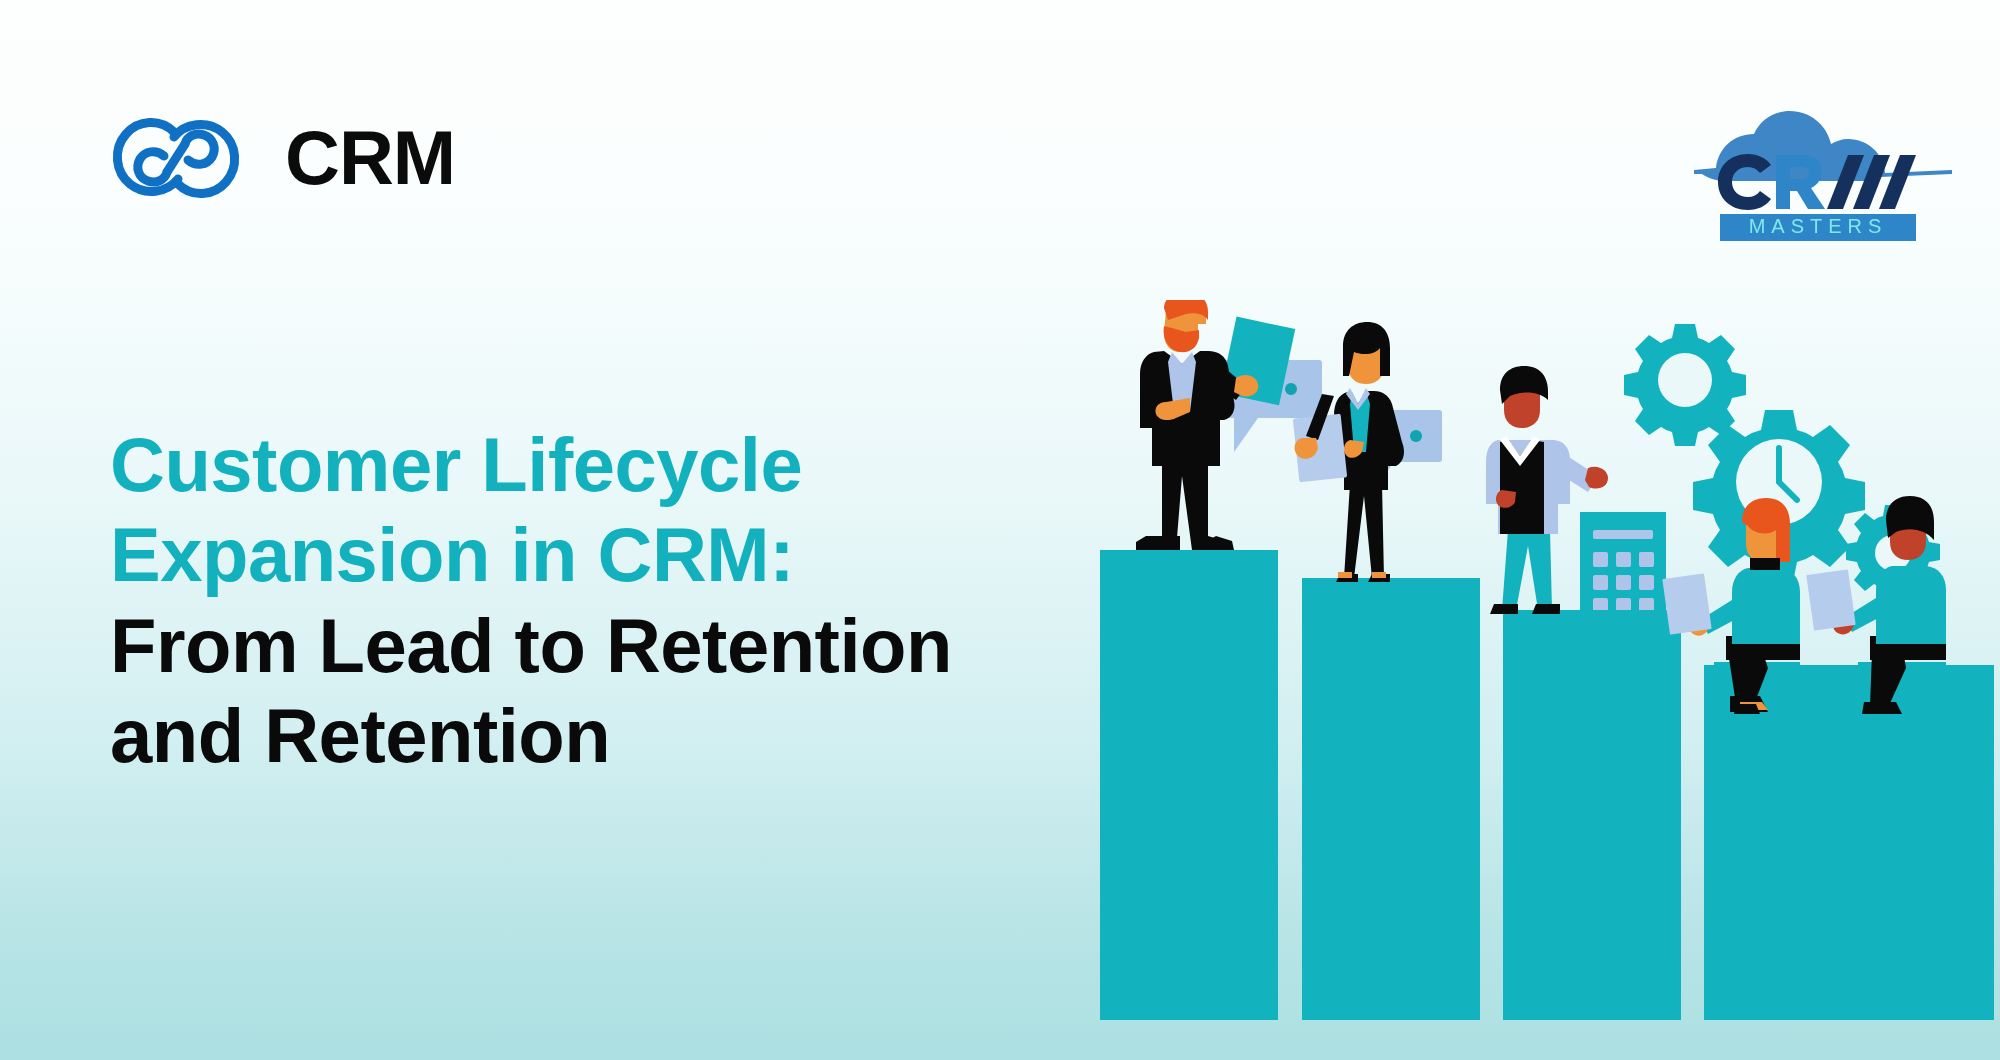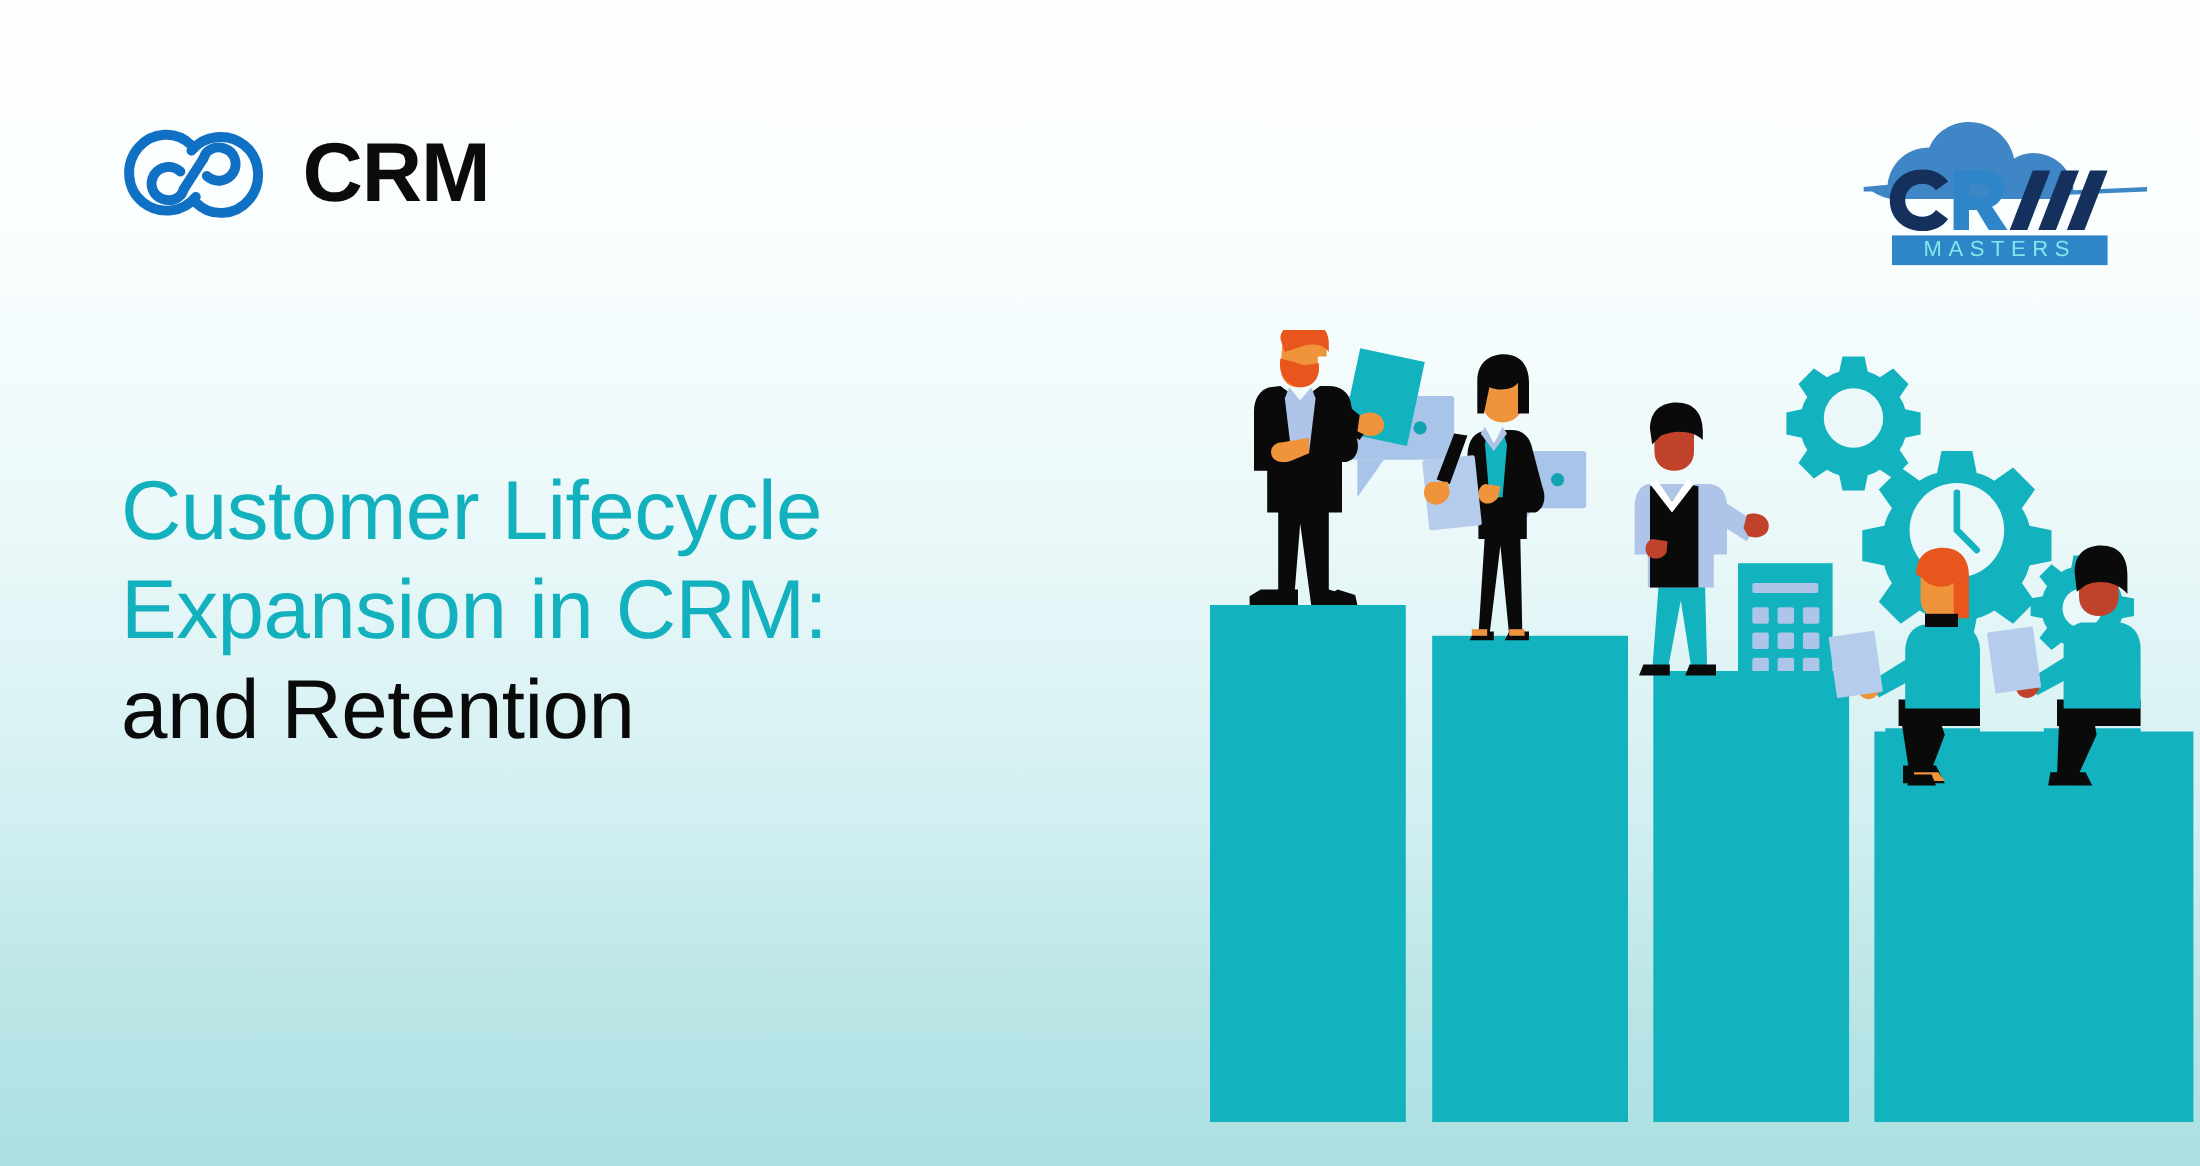--- a/index.html
+++ b/index.html
@@ -3,32 +3,32 @@
 <meta charset="utf-8">
 <style>
   * { margin:0; padding:0; box-sizing:border-box; }
   html,body { width:2000px; height:1060px; overflow:hidden; }
   body{
     font-family:"Liberation Sans", sans-serif;
     background:linear-gradient(180deg,#fdfefe 0%,#fbfefe 18%,#eaf8f9 46%,#d2eff1 70%,#b8e4e6 88%,#ace0e2 100%);
     position:relative;
   }
   
-  #zoho-logo{ position:absolute; left:108px; top:112px; display:flex; align-items:center; gap:31px; }
+  #zoho-logo{ position:absolute; left:108px; top:112px; display:flex; align-items:center; gap:41px; }
   #zoho-logo .mark{ width:136px; height:92px; }
   #zoho-logo .wordmark{
     font-size:76px; font-weight:bold; color:#0b0b0b; letter-spacing:-1px;
     line-height:1; font-family:"Liberation Sans", sans-serif;
   }
   
   #masters-logo{ position:absolute; right:48px; top:108px; width:258px; height:140px; }
   
   #headline{ position:absolute; left:110px; top:420px; width:1040px; }
   #headline .line{
-    font-size:76px; font-weight:normal; line-height:1.19;
+    font-size:76px; font-weight:bold; line-height:1.19;
     letter-spacing:-0.5px; white-space:nowrap;
     font-family:"Liberation Sans", sans-serif;
   }
   .accent{ color:#13b0be; }
   .dark{ color:#0a0a0a; }
   
   #illustration{ position:absolute; left:1100px; top:300px; width:900px; height:760px; }
 </style>
 </head>
 <body>
@@ -74,20 +74,21 @@
     </g>
 
     <rect x="26" y="106" width="196" height="27" fill="#2E86C8"></rect>
     <text x="124" y="125" text-anchor="middle" font-family="Liberation Sans, sans-serif" font-size="20" letter-spacing="6" fill="#7FE9EA">MASTERS</text>
   </svg>
 </div>
 
 <div id="headline">
   <div class="line accent">Customer Lifecycle</div>
   <div class="line accent">Expansion in CRM:</div>
+  <div class="line dark">From Lead to Retention</div>
   <div class="line dark">and Retention</div>
 </div>
 
 <div id="illustration">
 <svg viewBox="0 0 900 760" width="900" height="760">
 
   <g fill="#12B2BE">
     <path d="M582 0 m0,0
              M575 -2 h20 l3 14 a34 34 0 0 1 11 5 l12 -8 14 14 -8 12 a34 34 0 0 1 5 11 l14 3 v20 l-14 3
              a34 34 0 0 1 -5 11 l8 12 -14 14 -12 -8 a34 34 0 0 1 -11 5 l-3 14 h-20 l-3 -14

